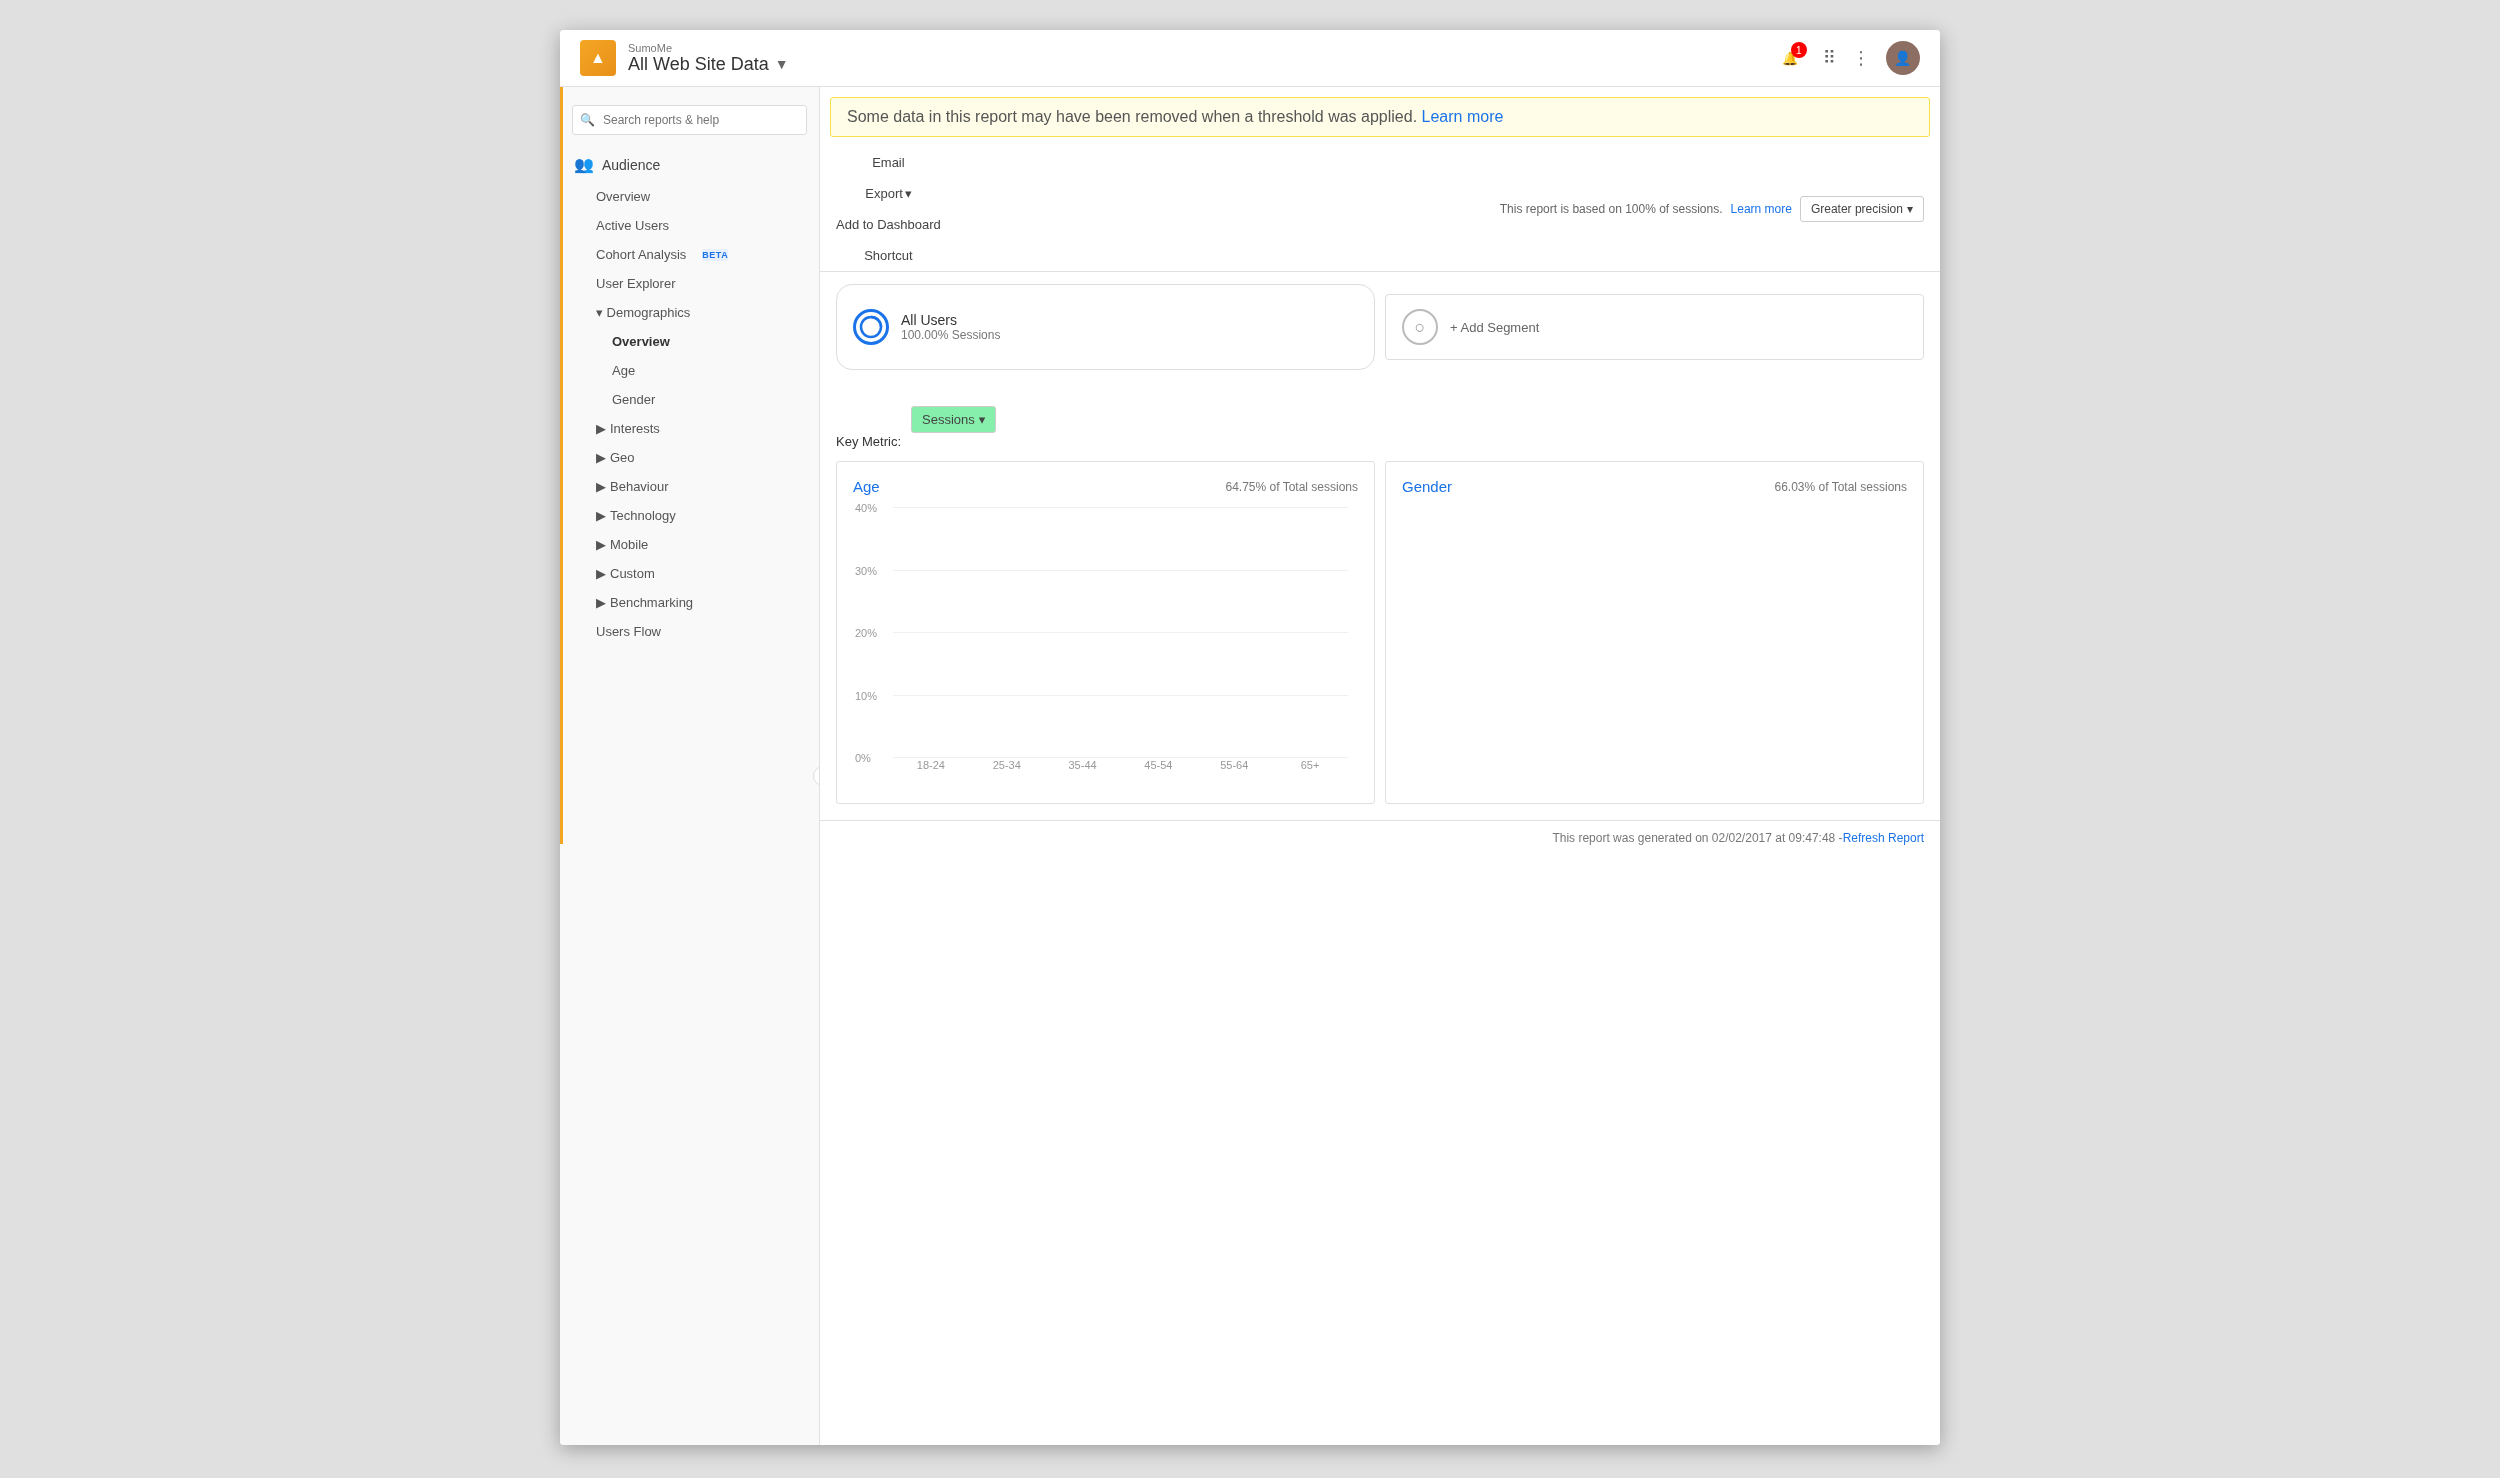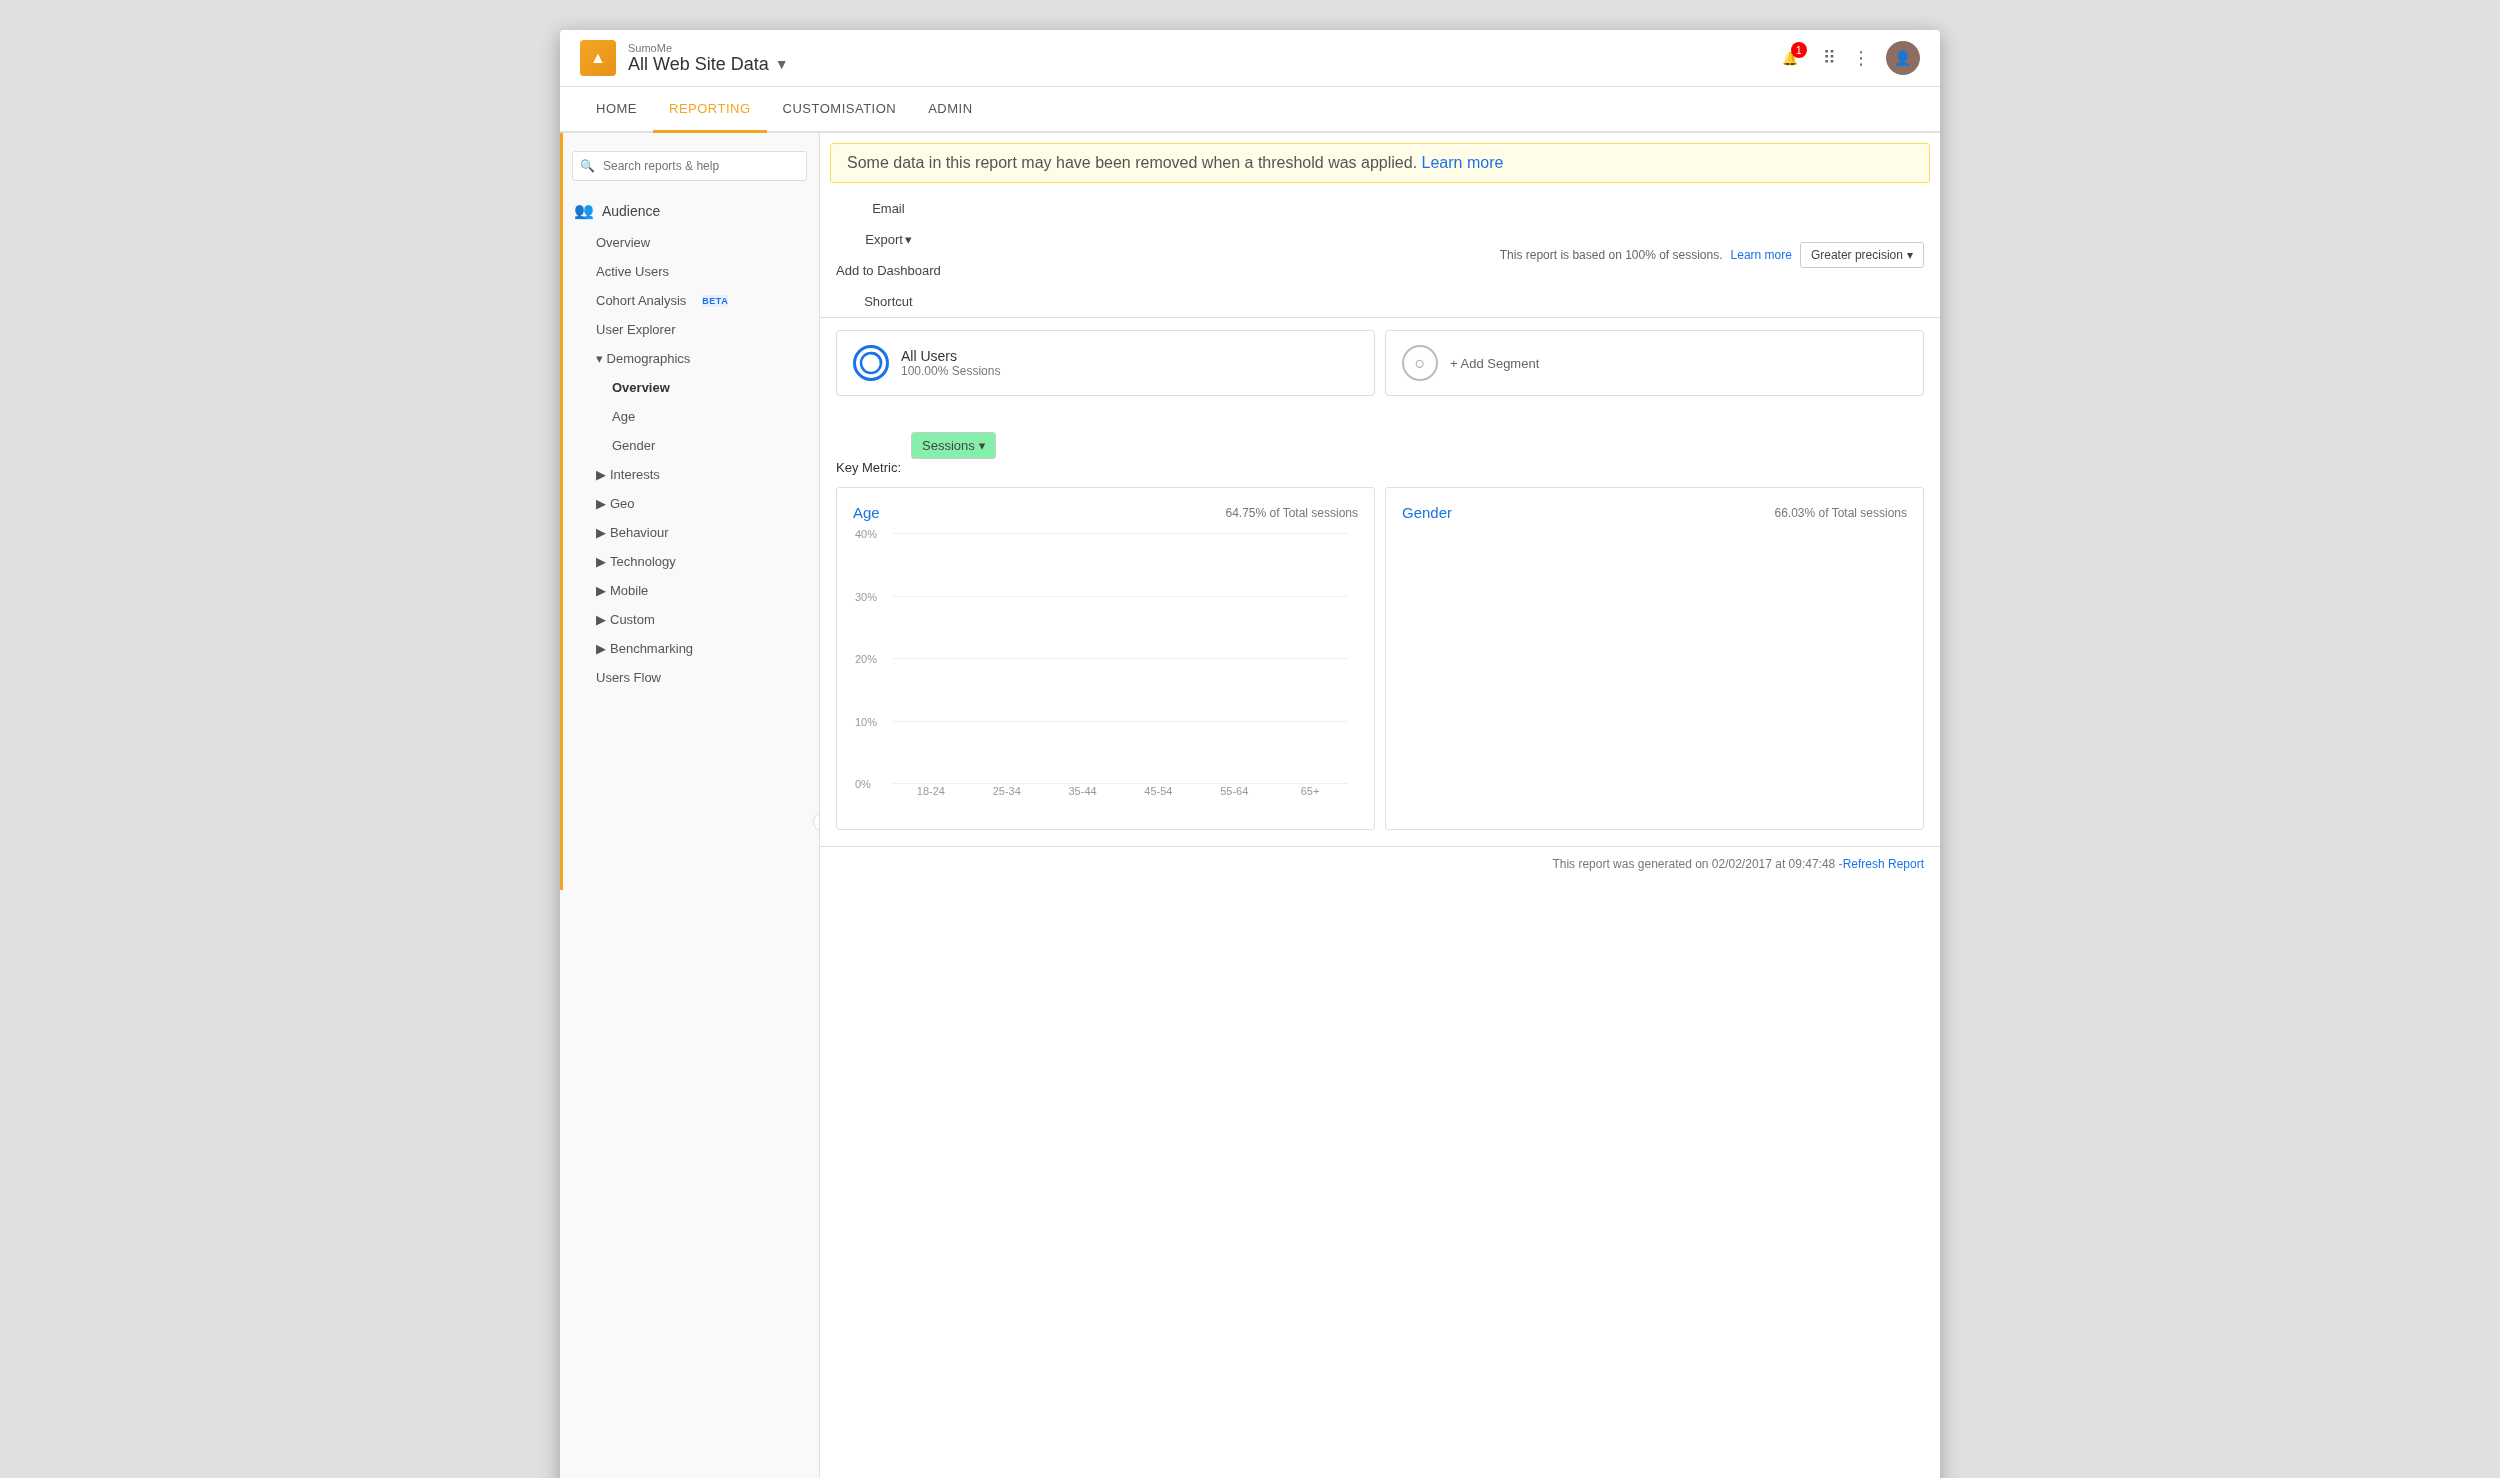--- a/index.html
+++ b/index.html
@@ -167,22 +167,22 @@
       cursor: pointer; display: flex; align-items: center; gap: 4px;
       background: #fff;
     }
 
     
     .segment-row {
       display: flex; gap: 10px; padding: 12px 16px;
       align-items: center;
     }
     .segment-card {
-      flex: 1; border: 1px solid #ddd; border-radius: 4px;
-      padding: 14px 16px; display: flex; align-items: center; gap: 12px;
+      flex: 1; border: 1px solid #ddd; border-radius: 16px;
+      padding: 24px 16px; display: flex; align-items: center; gap: 12px;
       background: #fff;
     }
     .segment-circle {
       width: 36px; height: 36px; border-radius: 50%;
       border: 3px solid #1a73e8;
       display: flex; align-items: center; justify-content: center;
     }
     .segment-info .seg-title { font-size: 14px; font-weight: 500; color: #333; }
     .segment-info .seg-sub { font-size: 12px; color: #777; }
     .add-segment {
@@ -299,26 +299,20 @@
         <span class="notif-badge">1</span>
       </div>
       <span class="grid-icon">⠿</span>
       <span class="more-icon">⋮</span>
       <div class="avatar">
         <span>👤</span>
       </div>
     </div>
   </div>
 
-  <div class="nav">
-    <div class="nav-item">HOME</div>
-    <div class="nav-item active">REPORTING</div>
-    <div class="nav-item">CUSTOMISATION</div>
-    <div class="nav-item">ADMIN</div>
-  </div>
 
   <div class="main-layout">
 
     <div class="sidebar sidebar-relative">
       <div class="sidebar-collapse-btn">◀</div>
       <div class="sidebar-search">
         <span class="search-icon">🔍</span>
         <input type="text" placeholder="Search reports &amp; help" style="">
       </div>
 

